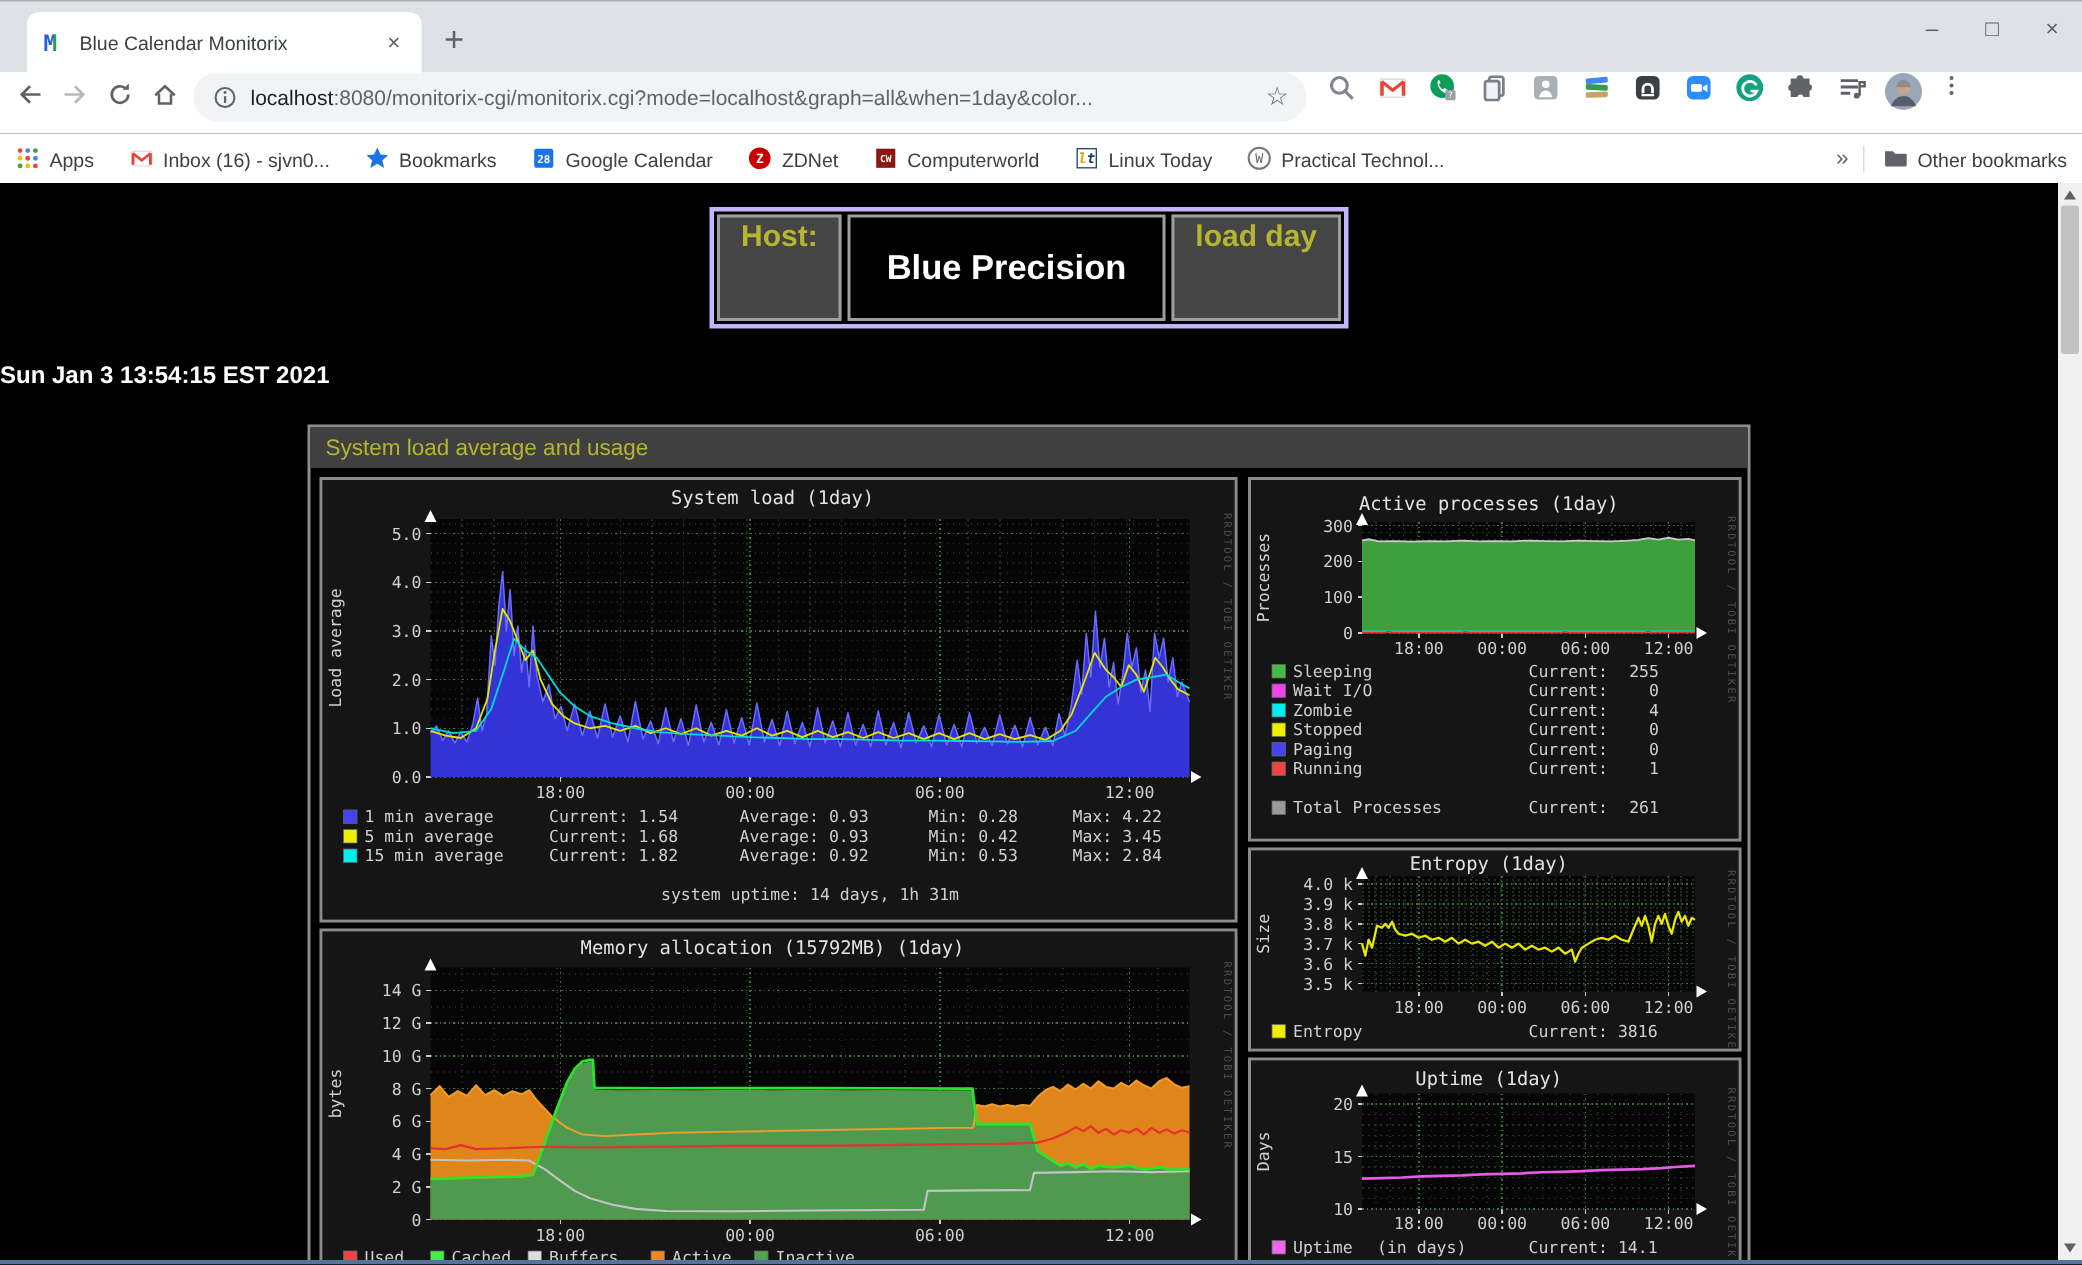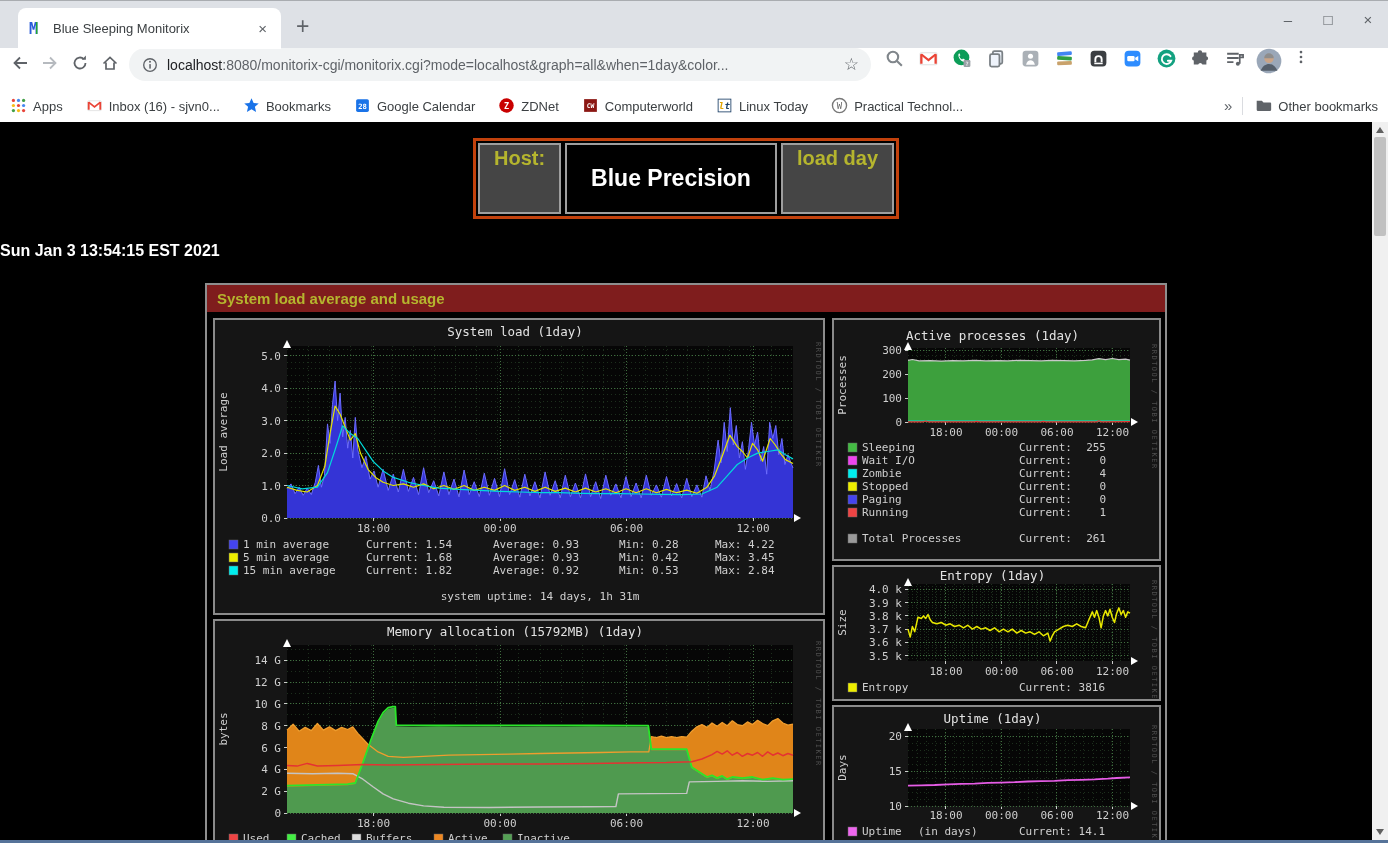--- a/index.html
+++ b/index.html
@@ -25,27 +25,27 @@
   .avatar-wrap{margin-left:11px}
   .bookmarks{height:33px;background:#fff;display:flex;align-items:center;padding:0 10px}
   .bm{display:flex;align-items:flex-end;gap:6px;font-size:13px;color:#3c4043;margin-right:23px;white-space:nowrap}
   .bm-right{margin-left:auto;display:flex;align-items:center;gap:0}
   .chev{color:#5f6368;font-size:15px;margin-right:10px}
   .vsep{width:1px;height:18px;background:#dadce0;margin-right:12px}
   .icon20{display:block}
   
   .page{position:absolute;top:122px;left:0;width:1372px;bottom:3px;background:#000;overflow:hidden}
   .hdr-wrap{text-align:center;padding-top:16px}
-  .hdr-table{display:inline-flex;border:3px solid #c2410c;background:#000;padding:2px;gap:4px}
+  .hdr-table{display:inline-flex;border:3px solid #c4b5fd;background:#000;padding:2px;gap:4px}
   .hdr-cell{border:2px solid #9e9e9e;padding:2px 14px;font-weight:bold}
   .hdr-host,.hdr-period{background:#454545;color:#b5b52e;font-size:20px}
   .hdr-name{background:#000;color:#fff;font-size:23px;padding:20px 24px}
   .date{text-align:left;color:#ffffff;font-weight:bold;font-size:16px;margin-top:23px}
   .section{width:962px;margin:23px auto 0;border:2px solid #8e8e8e;background:#000;box-sizing:border-box}
-  .section-title{background:#7f1d1d;color:#b5b52e;font-weight:bold;font-size:15px;padding:5px 10px}
+  .section-title{background:#404040;color:#b5b52e;font-weight:normal;font-size:15px;padding:5px 10px}
   .cols{display:flex;gap:7px;padding:6px 6px 8px 6px}
   .col{display:flex;flex-direction:column;gap:4px}
   .panel{border:2px solid #8a8a8a;background:#151515;box-sizing:border-box}
   .panel svg{display:block}
   svg text{font-family:"DejaVu Sans Mono","Liberation Mono",monospace}
   .tk{fill:#cfcfcf;font-size:11px}
   .ttl{fill:#e2e2e2;font-size:12.5px}
   .wm{fill:#4e4e4e;font-size:7px;letter-spacing:1.5px}
   
   .scrollbar{position:absolute;top:122px;right:0;width:16px;bottom:3px;background:#f0f0f0}
@@ -60,21 +60,21 @@
 
 <div class="tabstrip">
   <div class="tab">
     <svg class="icon20" width="16" height="16" viewBox="0 0 16 16">
       <clipPath id="mclip">
           <rect x="8" y="0" width="8" height="16"></rect>
         </clipPath>
       <text x="1" y="13" font-size="15" font-weight="bold" fill="#2b5cd9" font-family="Liberation Sans,sans-serif">M</text>
       <text x="1" y="13" font-size="15" font-weight="bold" fill="#23a72e" clip-path="url(#mclip)" font-family="Liberation Sans,sans-serif">M</text>
     </svg>
-    <span class="tab-title">Blue Sleeping Monitorix</span>
+    <span class="tab-title">Blue Calendar Monitorix</span>
     <span class="tab-close">×</span>
   </div>
   <div class="newtab">+</div>
   <div class="win-controls">
     <span>–</span>
     <span>□</span>
     <span>×</span>
   </div>
 </div>
 

